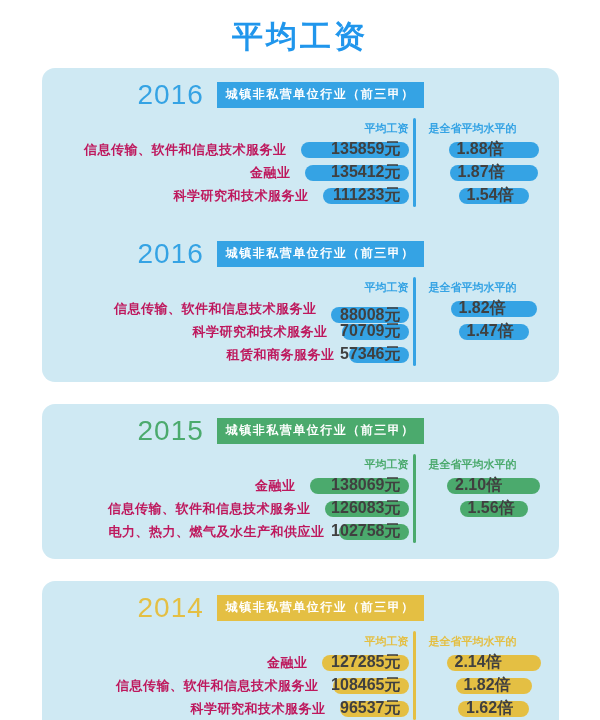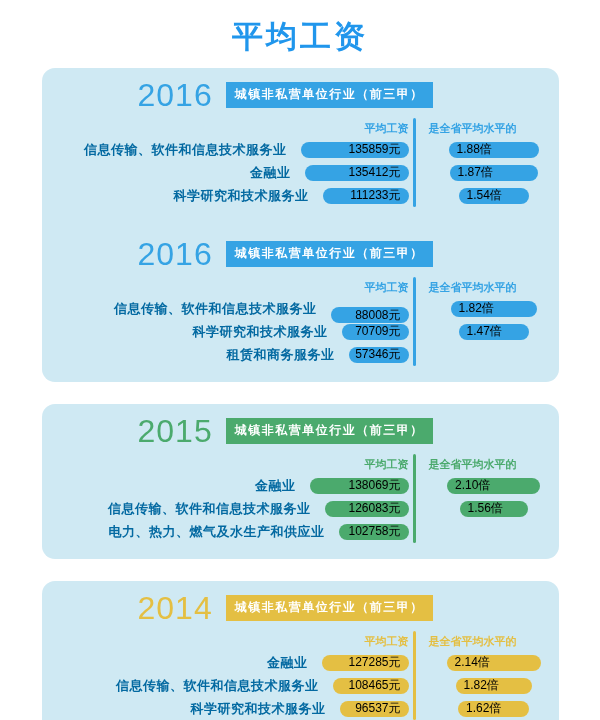--- a/index.html
+++ b/index.html
@@ -30,21 +30,21 @@
   .section + .section { margin-top: 26px; }
   .sec-header {
     display: flex;
     align-items: center;
     gap: 13px;
     padding-left: 96px;
     margin-top: 4px;
     height: 30px;
   }
   .year {
-    font-size: 32px;
+    font-size: 28px;
     font-weight: 400;
     letter-spacing: 1px;
     color: var(--accent);
   }
   .badge {
     background: var(--accent);
     color: #ffffff;
     font-size: 12px;
     font-weight: bold;
     letter-spacing: 1.5px;
@@ -80,31 +80,31 @@
     align-items: center;
     justify-content: flex-end;
   }
   .row.mult-row { justify-content: center; }
   .industry {
     flex: 1;
     text-align: right;
     padding-right: 14px;
     font-size: 13px;
     font-weight: bold;
-    color: #0369a1;
+    color: #be185d;
     white-space: nowrap;
     letter-spacing: 0.5px;
   }
   .pill {
     height: 16px;
     border-radius: 9px;
     background: var(--accent);
-    color: #000000;
-    font-size: 12px;
-    font-weight: normal;
+    color: #404040;
+    font-size: 16px;
+    font-weight: bold;
     display: flex;
     align-items: center;
     white-space: nowrap;
   }
   .pill.wage { justify-content: flex-end; padding-right: 8px; }
   .pill.mult { justify-content: flex-start; padding-left: 8px; margin-left: 8px; }
 </style>
 </head>
 <body>
 

